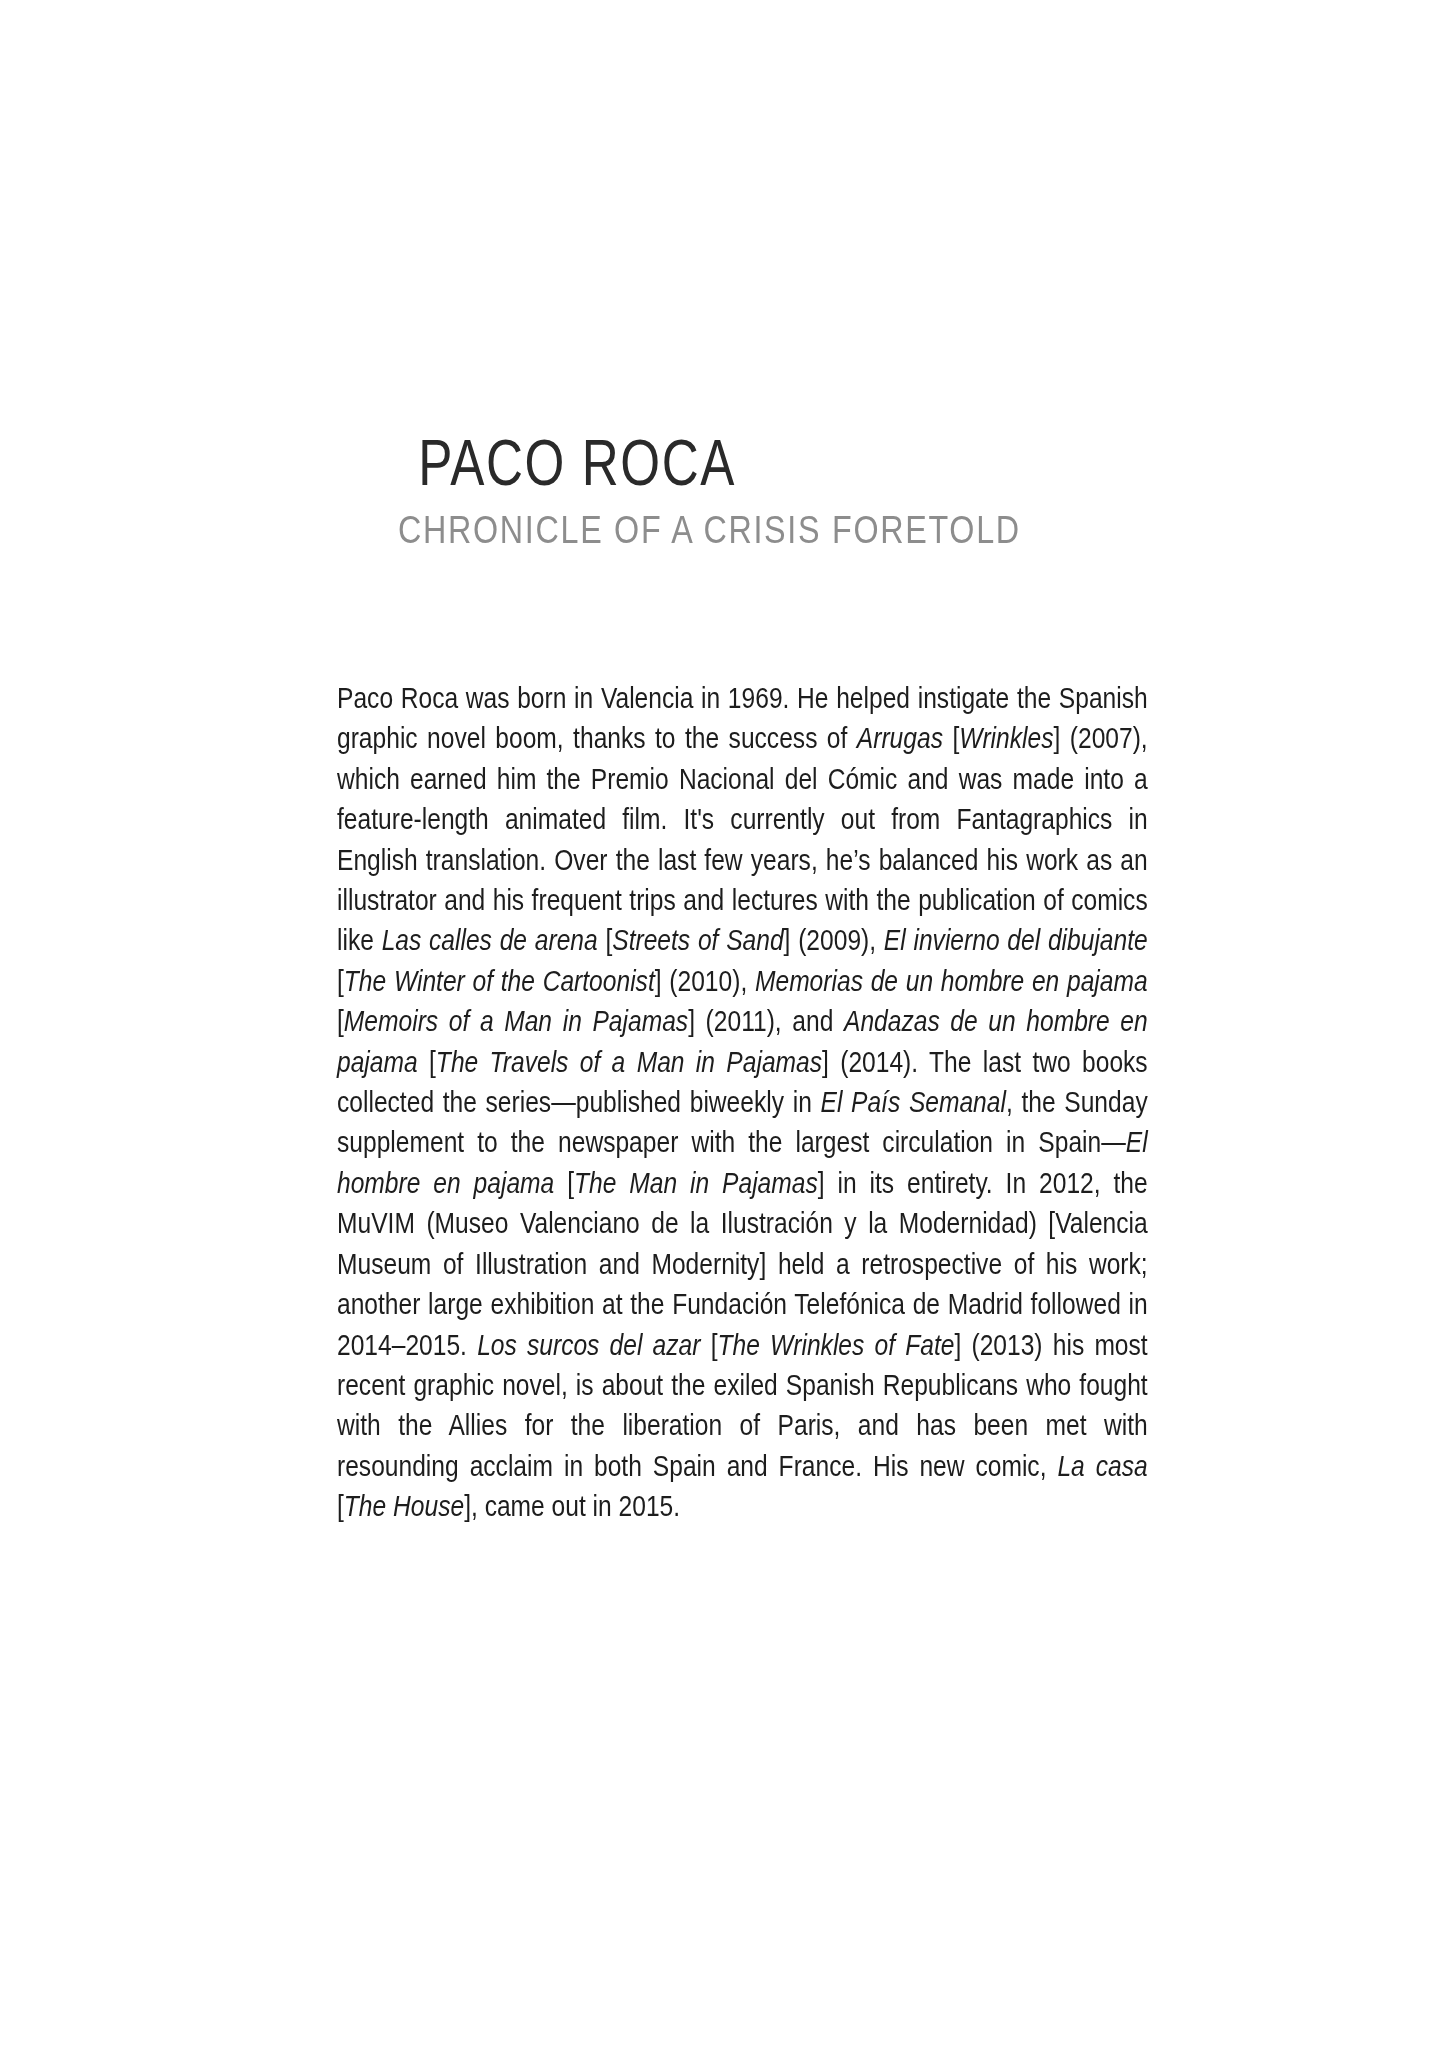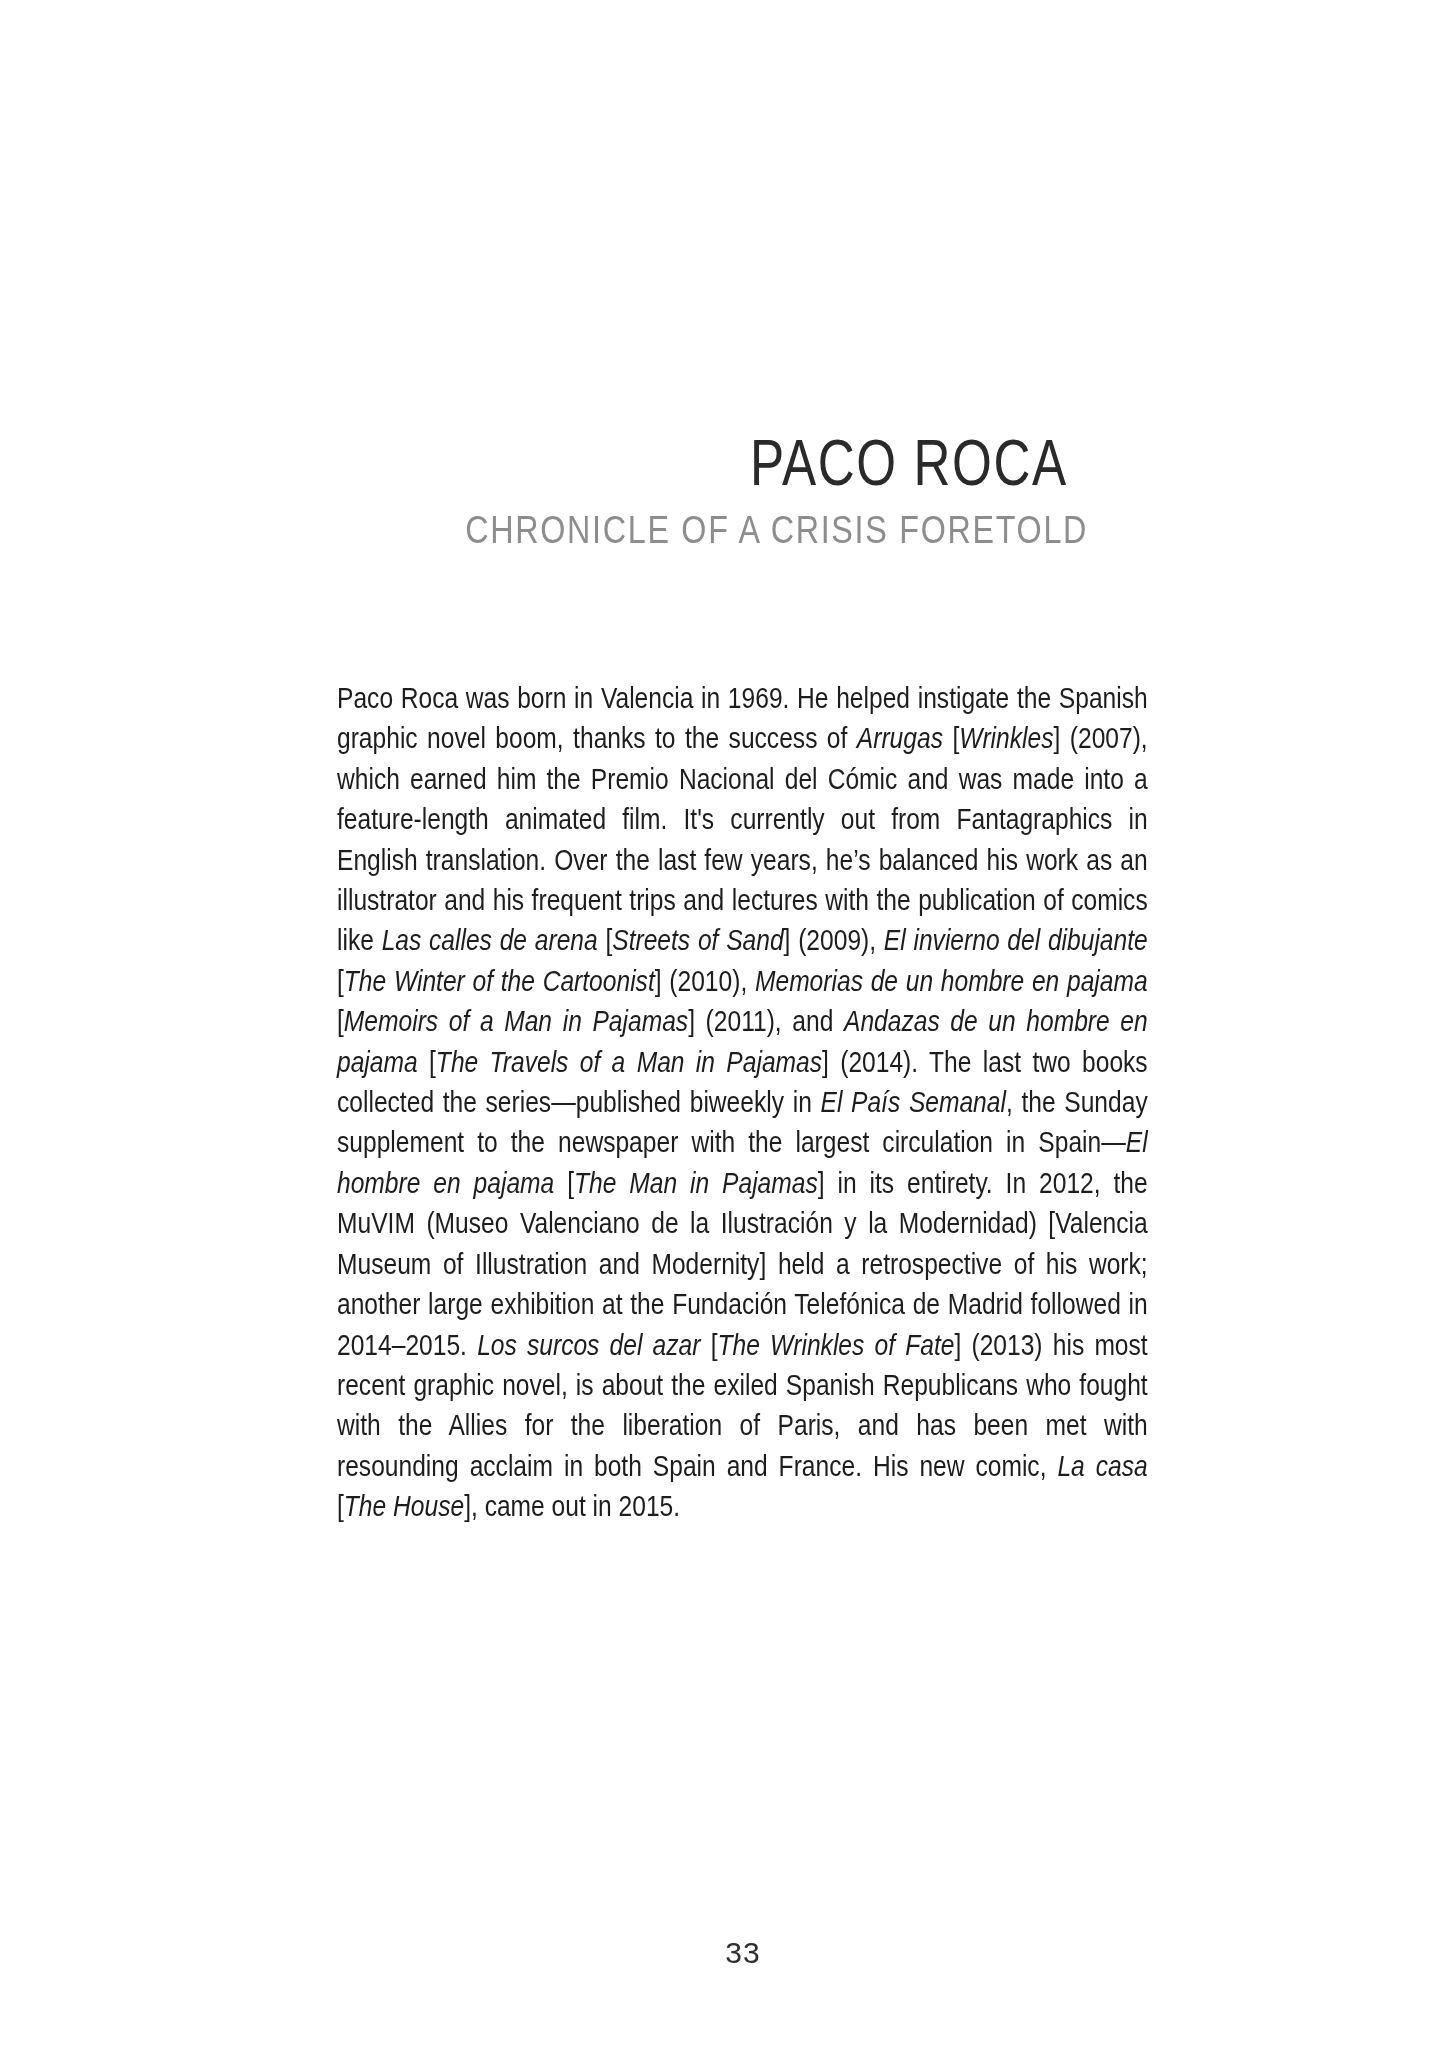--- a/index.html
+++ b/index.html
@@ -13,21 +13,21 @@
     height: 2048px;
     background: #ffffff;
     overflow: hidden;
     font-family: "Liberation Sans", sans-serif;
   }
   .title-block {
     position: absolute;
     left: 337px;
     top: 430px;
     width: 812px;
-    text-align: right;
+    text-align: left;
   }
   h1.page-title {
     margin: 0;
     font-size: 64px;
     font-weight: 400;
     color: #2a2a2a;
     letter-spacing: 2px;
     line-height: 1.05;
     transform: scaleX(0.80);
     white-space: nowrap;
@@ -72,15 +72,14 @@
 
 <div class="page">
 
   <div class="title-block">
     <h1 class="page-title">PACO ROCA</h1>
     <h2 class="page-subtitle">CHRONICLE OF A CRISIS FORETOLD</h2>
   </div>
 
   <p class="bio"><span>Paco Roca was born in Valencia in 1969. He helped instigate the Spanish graphic novel boom, thanks to the success of </span><em>Arrugas</em><span> [</span><em>Wrinkles</em><span>] (2007), which earned him the Premio Nacional del Cómic and was made into a feature-length animated film. It's currently out from Fantagraphics in English translation. Over the last few years, he’s balanced his work as an illustrator and his frequent trips and lectures with the publication of comics like </span><em>Las calles de arena</em><span> [</span><em>Streets of Sand</em><span>] (2009), </span><em>El invierno del dibujante</em><span> [</span><em>The Winter of the Cartoonist</em><span>] (2010), </span><em>Memorias de un hombre en pajama</em><span> [</span><em>Memoirs of a Man in Pajamas</em><span>] (2011), and </span><em>Andazas de un hombre en pajama</em><span> [</span><em>The Travels of a Man in Pajamas</em><span>] (2014). The last two books collected the series—published biweekly in </span><em>El País Semanal</em><span>, the Sunday supplement to the newspaper with the largest circulation in Spain—</span><em>El hombre en pajama</em><span> [</span><em>The Man in Pajamas</em><span>] in its entirety. In 2012, the MuVIM (Museo Valenciano de la Ilustración y la Modernidad) [Valencia Museum of Illustration and Modernity] held a retrospective of his work; another large exhibition at the Fundación Telefónica de Madrid followed in 2014–2015. </span><em>Los surcos del azar</em><span> [</span><em>The Wrinkles of Fate</em><span>] (2013) his most recent graphic novel, is about the exiled Spanish Republicans who fought with the Allies for the liberation of Paris, and has been met with resounding acclaim in both Spain and France. His new comic, </span><em>La casa</em><span> [</span><em>The House</em><span>], came out in 2015.</span></p>
 
-  <div class="folio">33</div>
 
 </div>
 
 </body></html>

